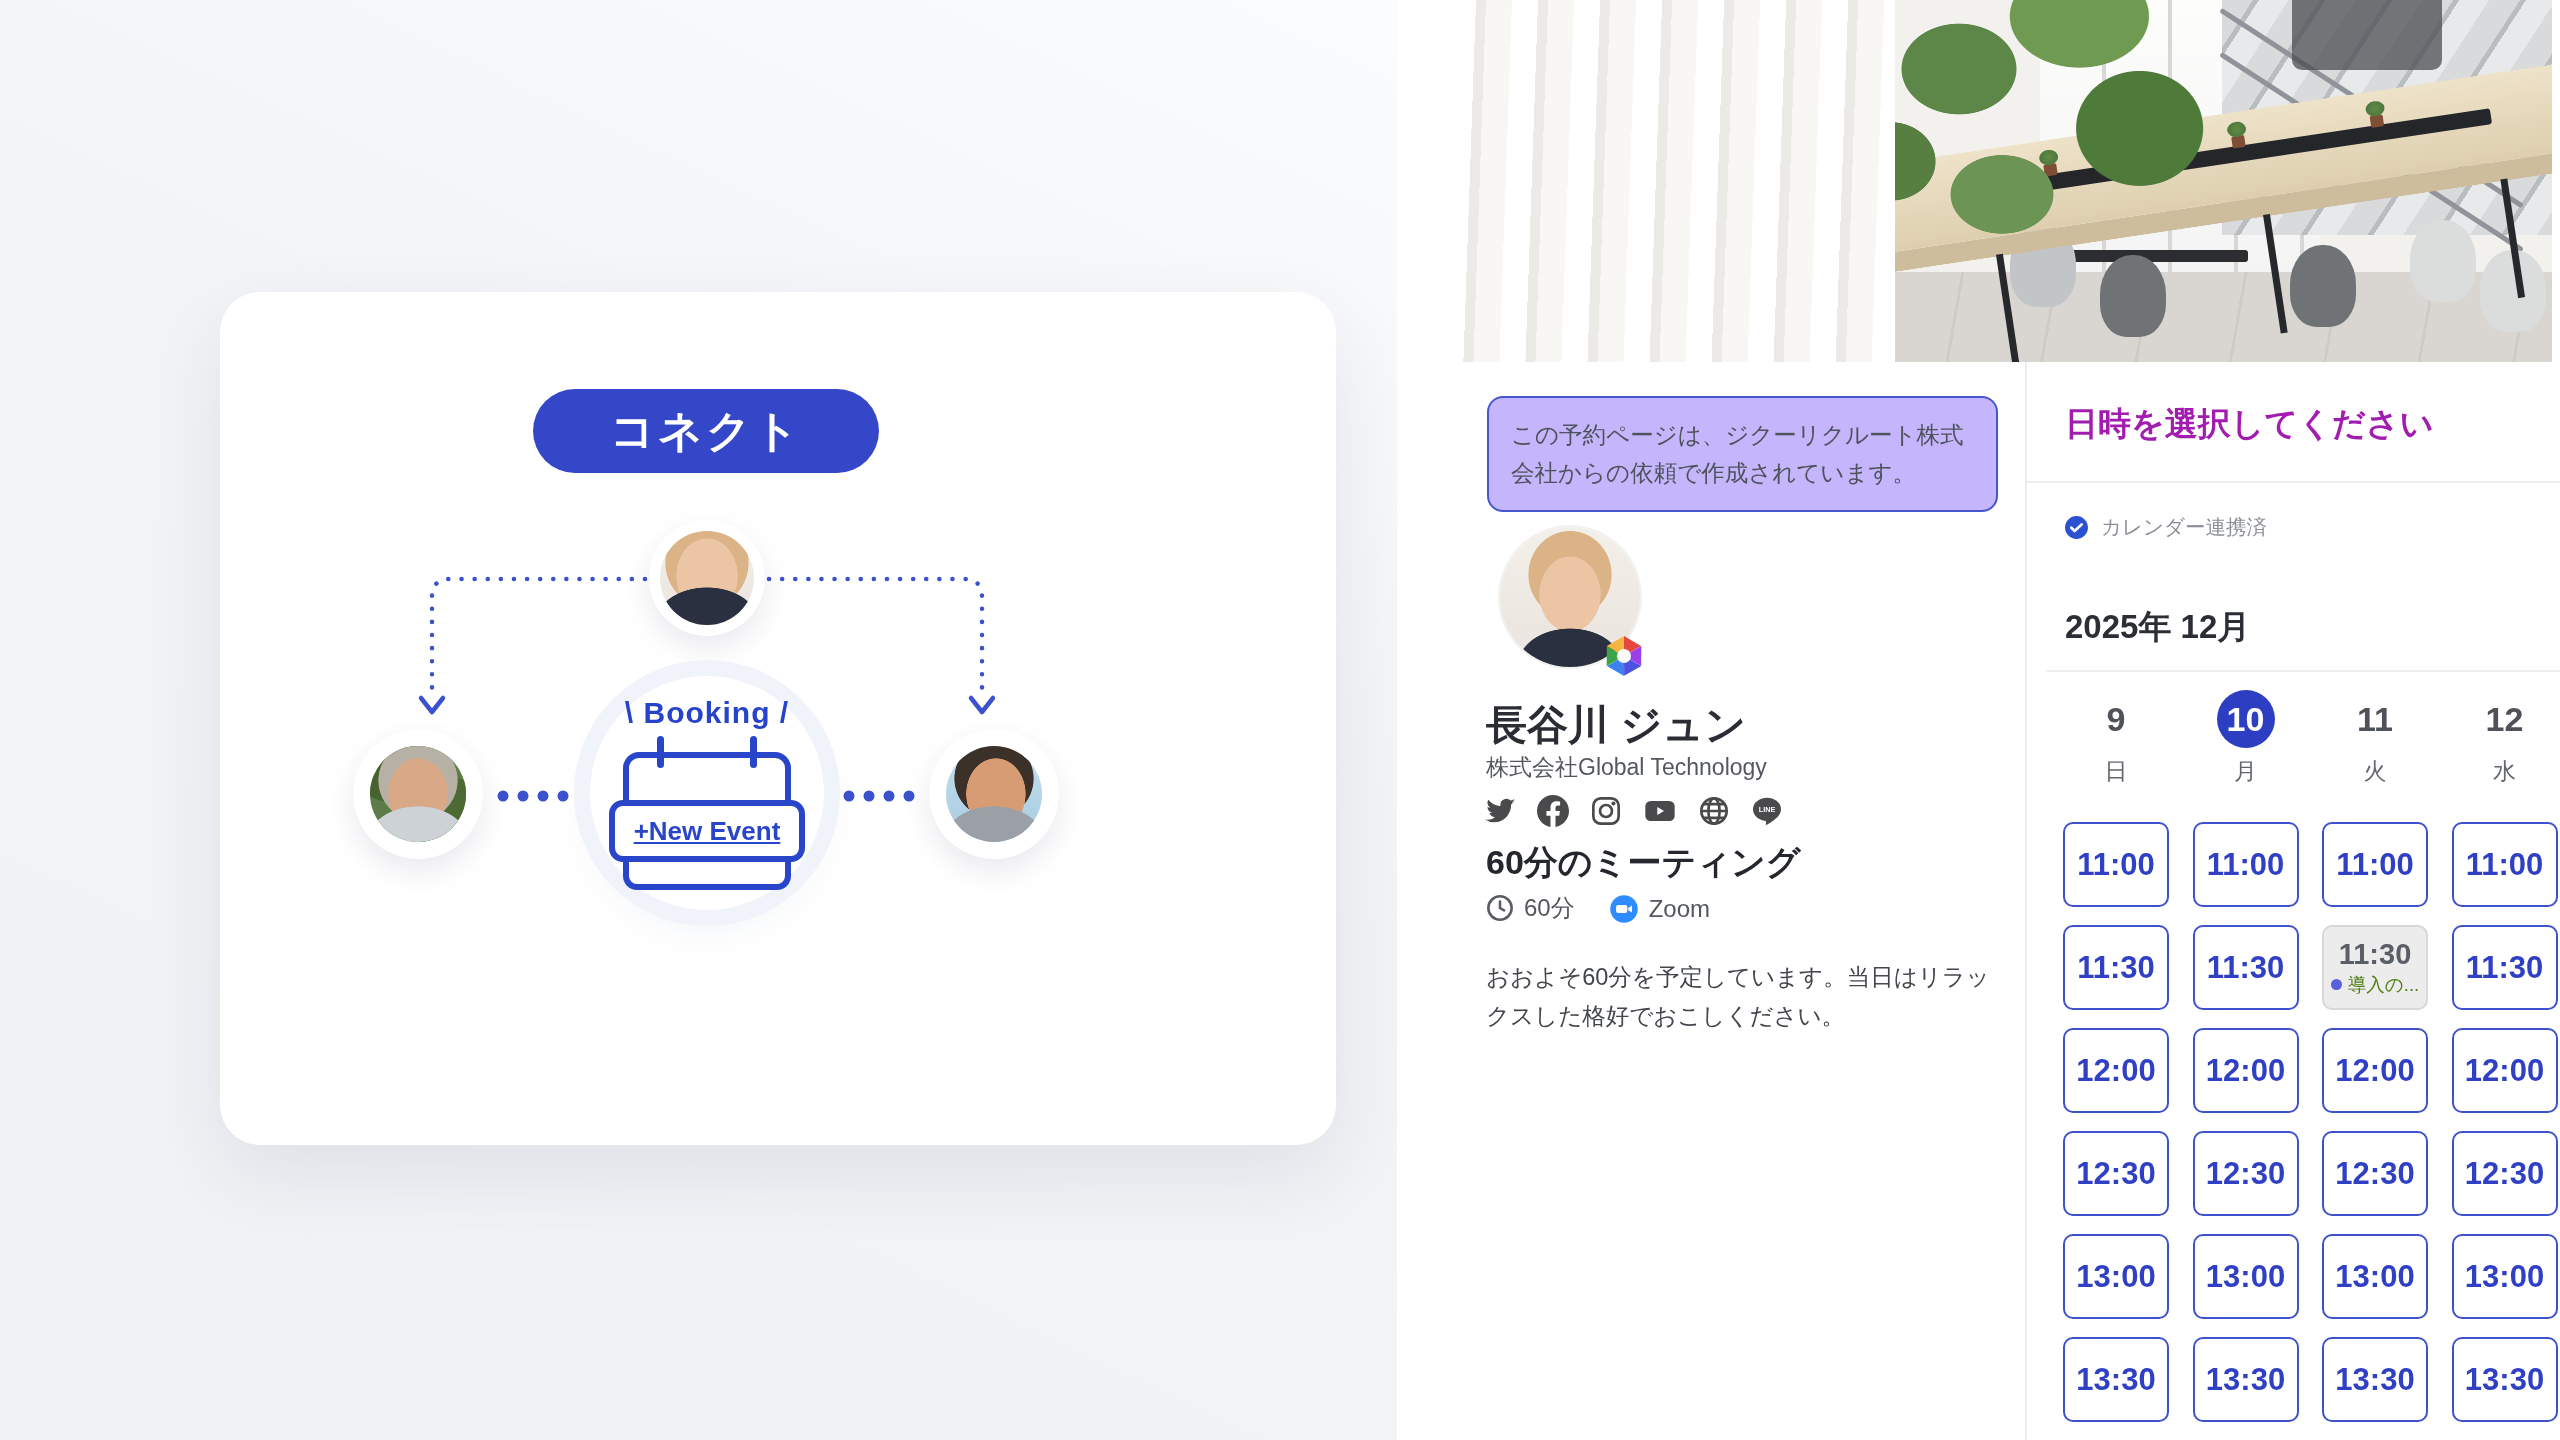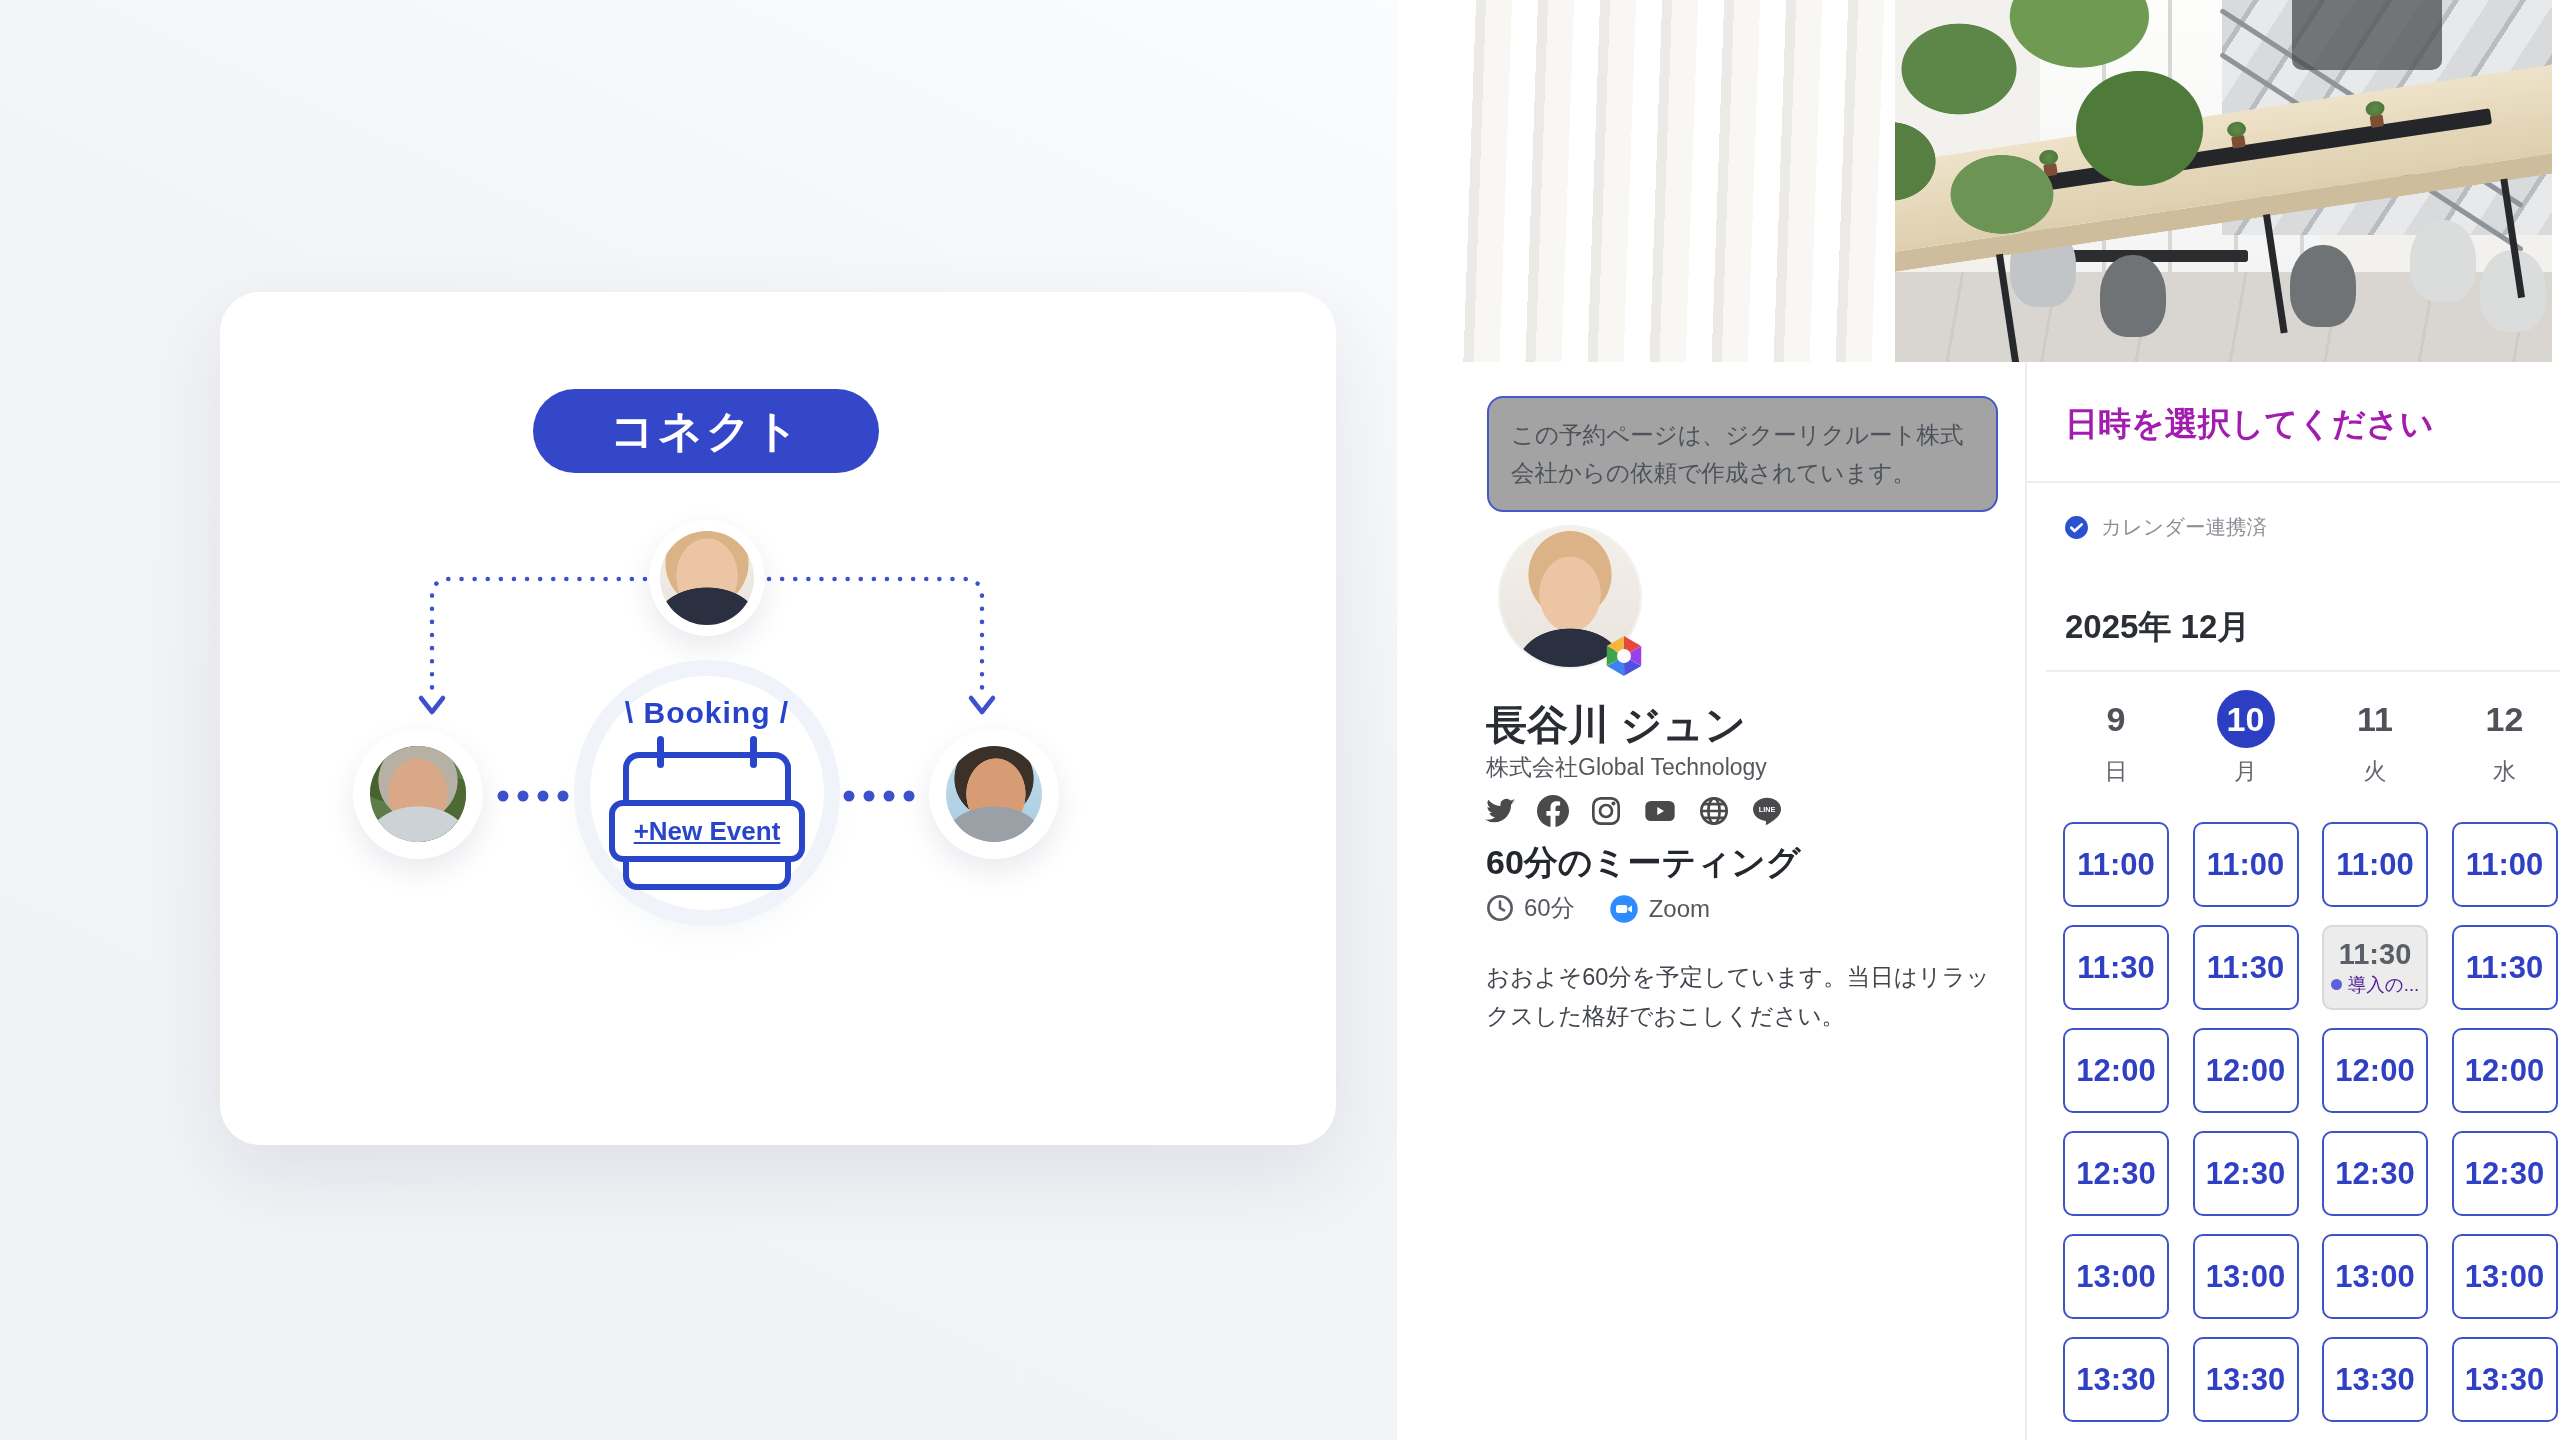--- a/index.html
+++ b/index.html
@@ -100,21 +100,21 @@
   .ph-channel{position:absolute;left:95px;top:34px;width:545px;height:16px;background:#24262a;border-radius:3px;}
   .ph-pot{position:absolute;width:13px;height:12px;background:#7e4f35;border-radius:2px;top:24px;}
   .ph-pot:before{content:"";position:absolute;left:-3px;top:-14px;width:19px;height:15px;border-radius:50%;
     background:radial-gradient(circle,#5f8b45,#49703a);}
   .ph-leg{position:absolute;top:106px;width:7px;height:120px;background:#26282c;}
   .ph-chair{position:absolute;width:66px;height:82px;border-radius:48% 48% 40% 40%;}
   .c-light{background:#dbdddd;} .c-mid{background:#c2c5c7;} .c-dark{background:#6f7376;}
   
   .notice{
     position:absolute;left:1487px;top:396px;width:463px;
-    border:2px solid #4557CF;border-radius:16px;background:#a3a3a3;
+    border:2px solid #4557CF;border-radius:16px;background:#c4b5fd;
     padding:18px 22px;font-size:23.5px;line-height:1.62;color:#4E535B;
   }
   .host-avatar{position:absolute;left:1500px;top:527px;width:140px;height:140px;border-radius:50%;
     box-shadow:0 0 0 2px #f1f1f1;overflow:hidden;}
   .badge{position:absolute;left:1602px;top:634px;width:44px;height:44px;}
   .host-name{position:absolute;left:1486px;top:698px;font-size:41px;font-weight:bold;color:#2A2E34;}
   .host-company{position:absolute;left:1486px;top:752px;font-size:23px;color:#54585E;}
   .social-row{position:absolute;left:1484px;top:795px;display:flex;gap:21px;align-items:center;}
   .social-row svg{display:block;}
   .meeting-title{position:absolute;left:1486px;top:840px;font-size:34px;font-weight:bold;color:#24282E;}
@@ -136,21 +136,21 @@
     font-size:34px;font-weight:bold;color:#4F5359;border-radius:50%;}
   .day-col.selected .day-num{background:#2C3FC2;color:#fff;}
   .day-wd{margin-top:8px;font-size:23px;color:#63676D;}
   .slot-grid{position:absolute;left:2063px;top:822px;display:grid;
     grid-template-columns:repeat(4,106px);grid-auto-rows:85px;column-gap:23.5px;row-gap:18px;}
   .slot{border:2px solid #3E52CC;border-radius:10px;background:#fff;
     display:flex;align-items:center;justify-content:center;
     font-size:31px;font-weight:bold;color:#3040C4;box-sizing:border-box;cursor:pointer;}
   .slot.busy{background:#ECECEC;border-color:#D8D8D8;flex-direction:column;justify-content:center;
     color:#5A5E66;font-size:29px;cursor:default;}
-  .busy-sub{display:flex;align-items:center;gap:6px;font-size:18.5px;font-weight:normal;color:#4c1d95;margin-top:1px;}
+  .busy-sub{display:flex;align-items:center;gap:6px;font-size:18.5px;font-weight:normal;color:#4d7c0f;margin-top:1px;}
   .busy-dot{width:11px;height:11px;border-radius:50%;background:#5B60DB;}
 </style>
 </head>
 <body>
 
 <div class="left-panel">
   <div class="illu-card">
 
     <div class="connect-pill">
       <span>コネクト</span>

